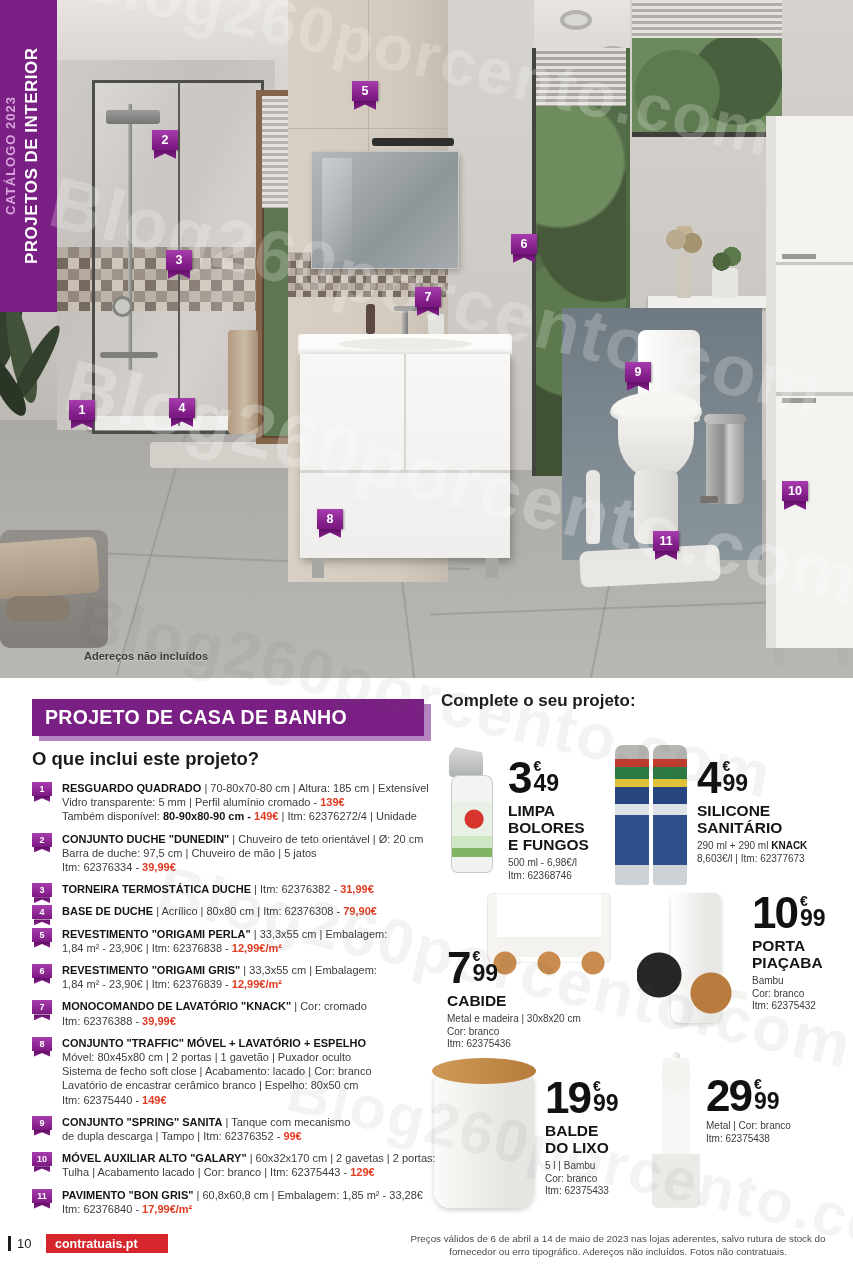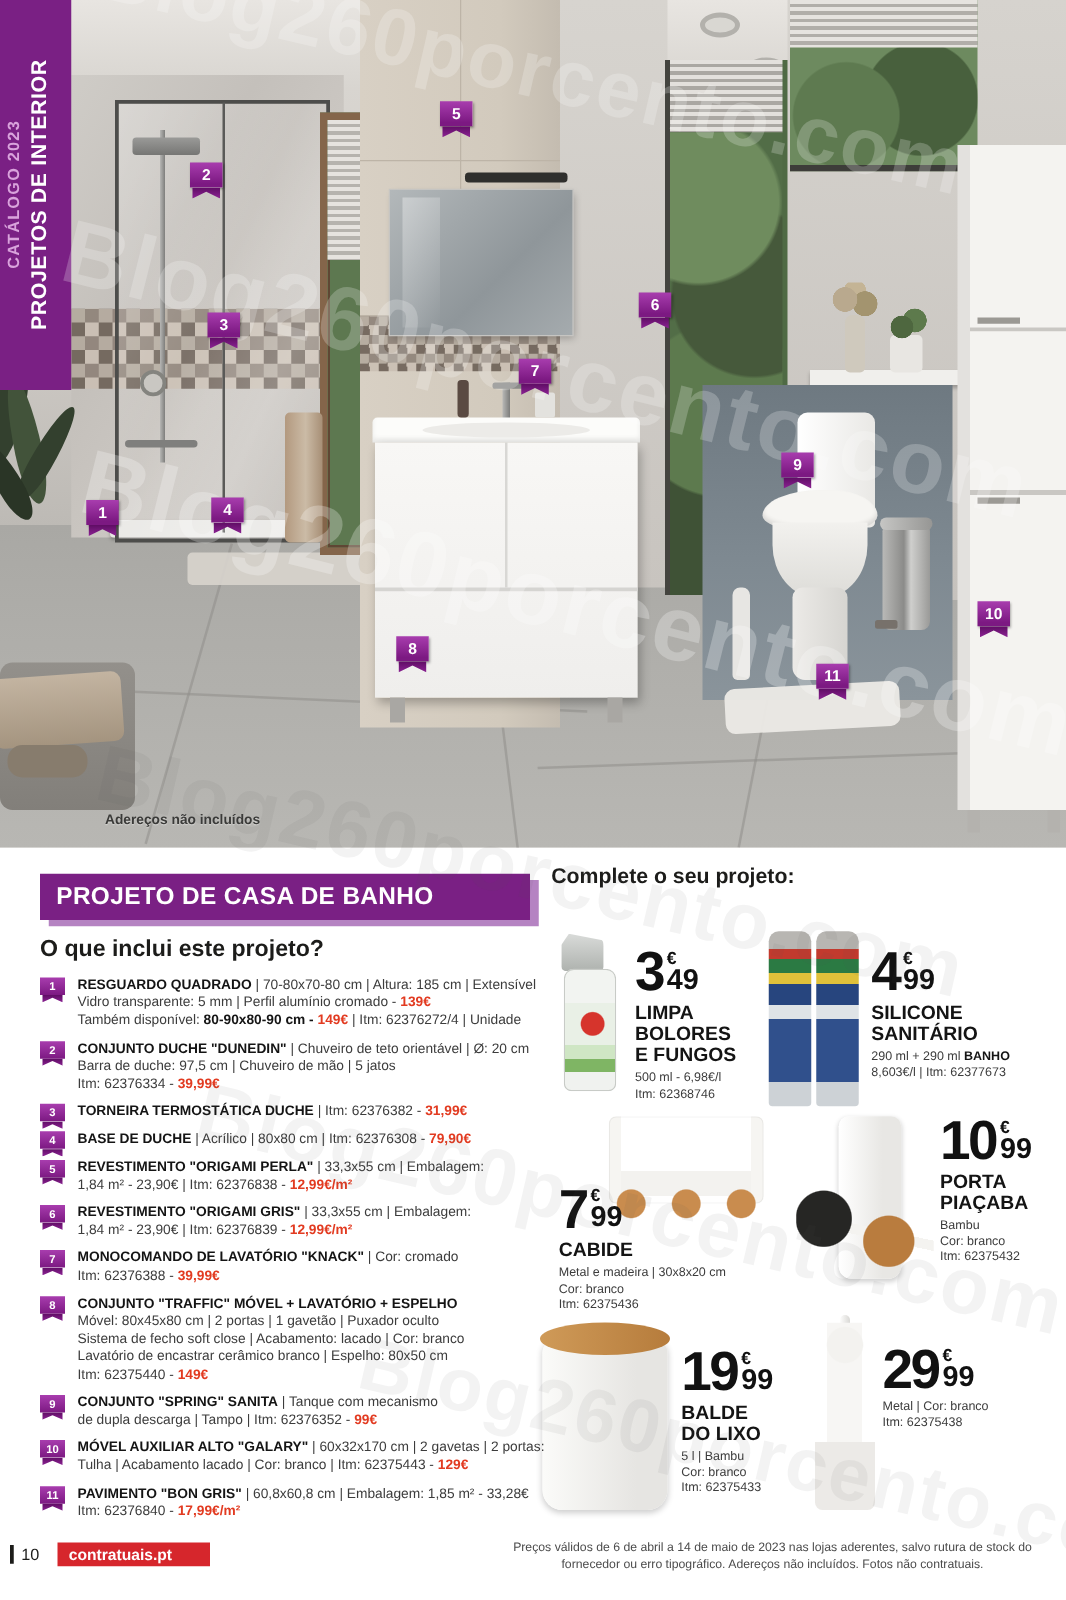--- a/index.html
+++ b/index.html
@@ -436,21 +436,21 @@
       </div>
       <div class="product prod-silicone">
         <div class="price">
           <span class="pe">4</span>
           <span class="pcol">
             <span class="psym">€</span>
             <span class="pcents">99</span>
           </span>
         </div>
         <div class="pname">SILICONE<br>SANITÁRIO</div>
-        <div class="pdetails"><span class="sg-n">290 ml + 290 ml </span><span class="sg-bd">BANHO</span><br><span class="sg-n">8,603€/l | Itm: 62377673</span></div>
+        <div class="pdetails"><span class="sg-n">290 ml + 290 ml </span><span class="sg-bd">KNACK</span><br><span class="sg-n">8,603€/l | Itm: 62377673</span></div>
       </div>
       <div class="product prod-cabide">
         <div class="price">
           <span class="pe">7</span>
           <span class="pcol">
             <span class="psym">€</span>
             <span class="pcents">99</span>
           </span>
         </div>
         <div class="pname">CABIDE</div>

